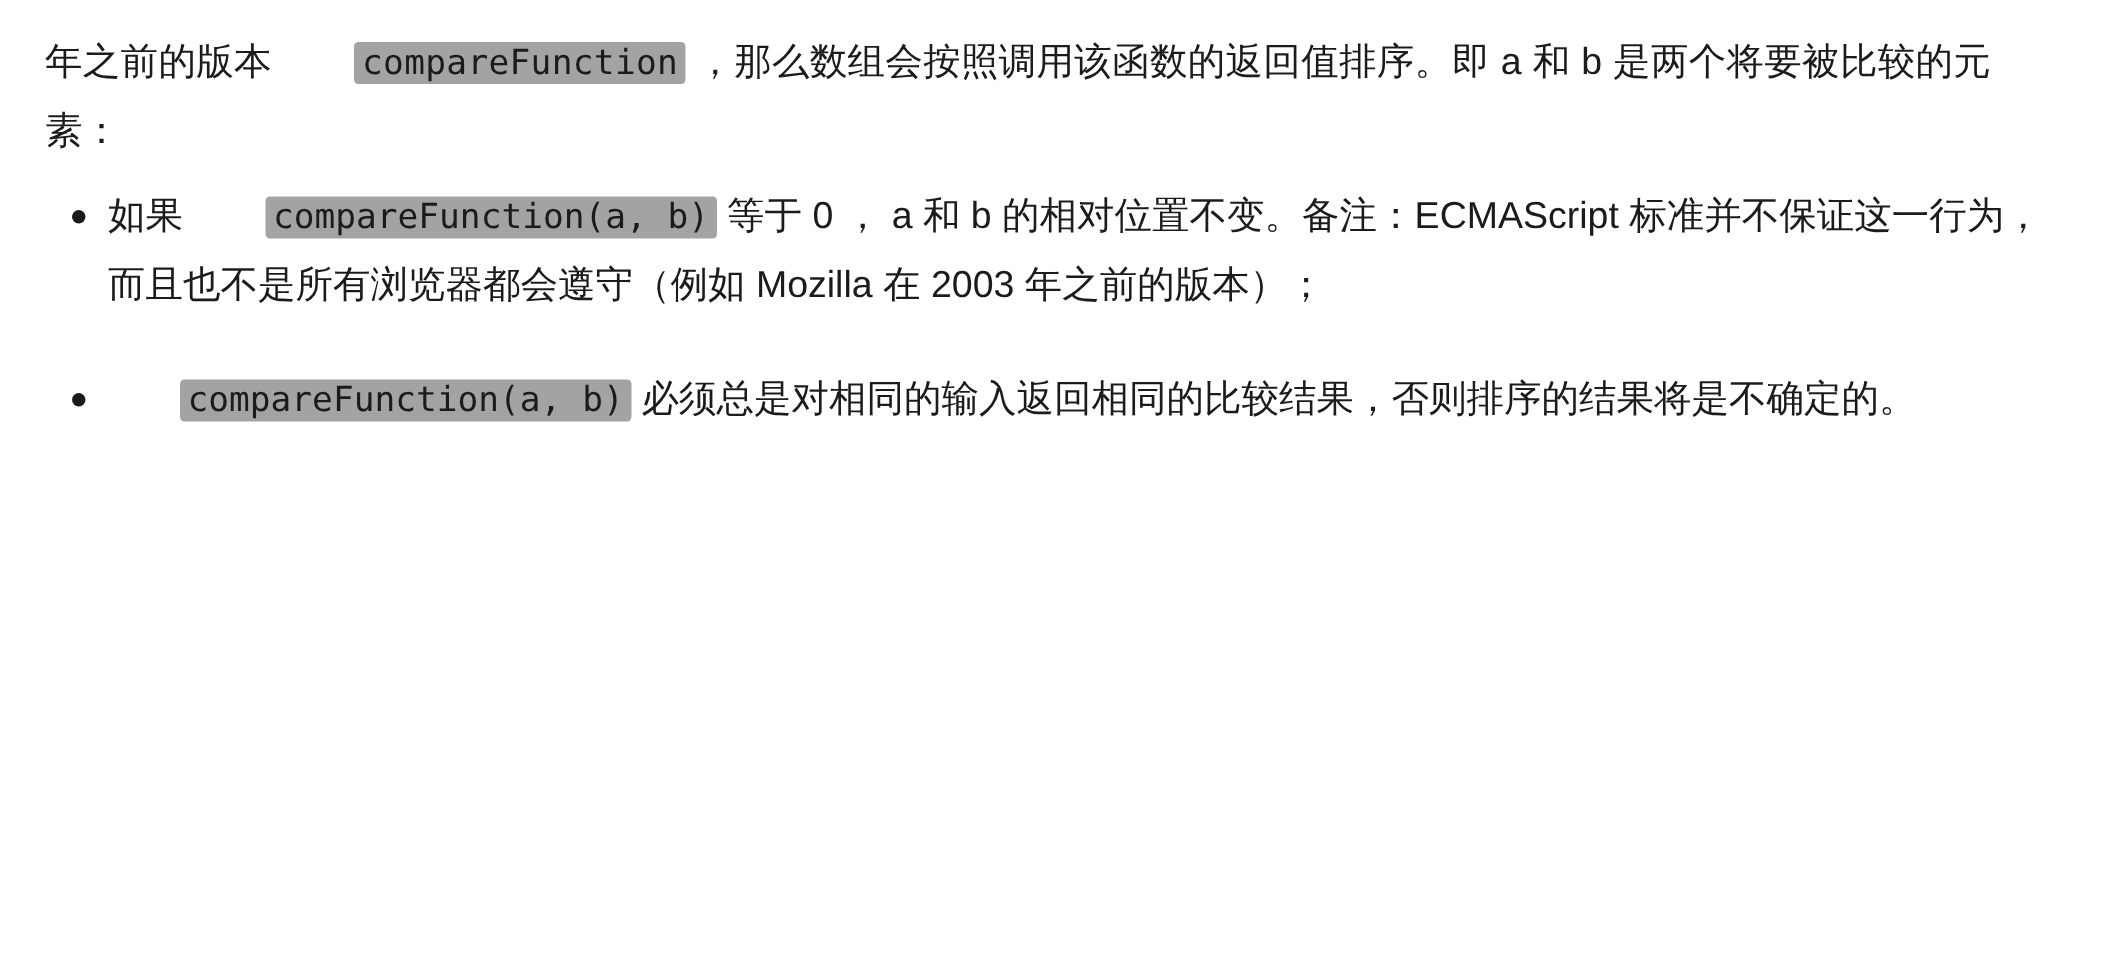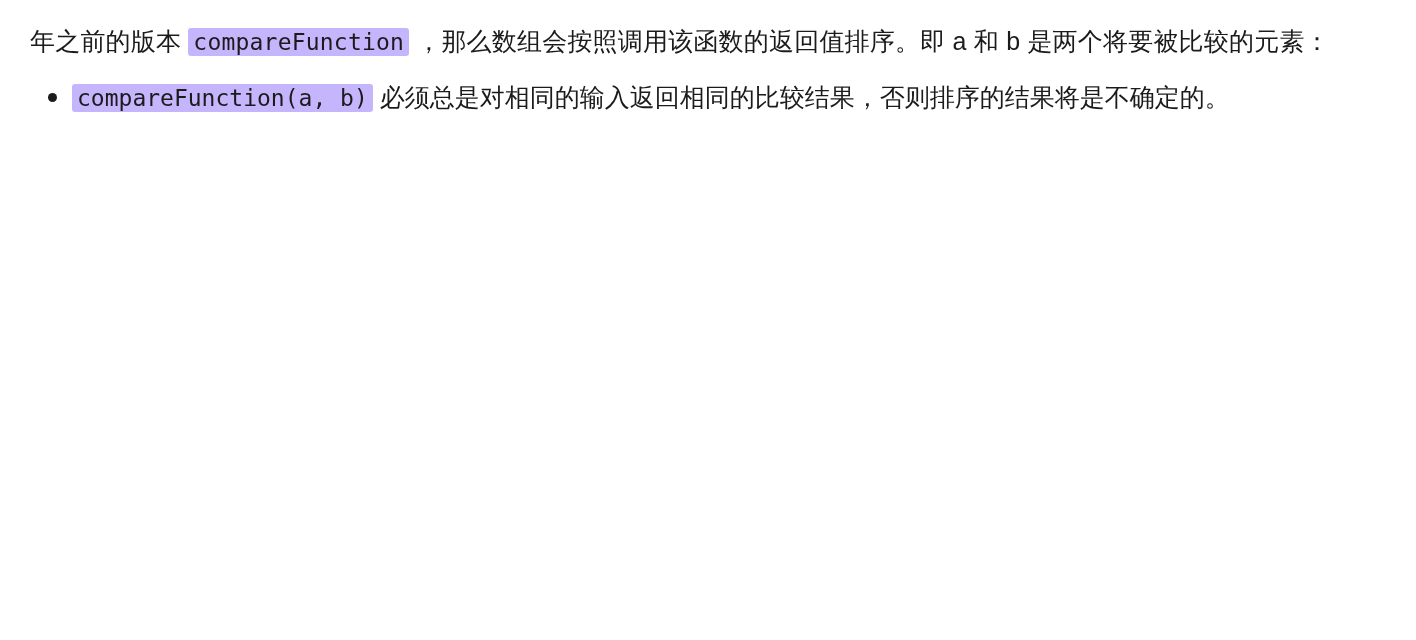--- a/index.html
+++ b/index.html
@@ -19,26 +19,27 @@
     box-sizing: border-box;
   }
   .intro {
     font-size: 25px;
     line-height: 1.85;
     margin: 0 0 10px 0;
     letter-spacing: 0.2px;
   }
   code, .code {
     font-family: "DejaVu Sans Mono", "Liberation Mono", monospace;
-    background: #c4b5fd;
+    background: #a3a3a3;
     border-radius: 3px;
     padding: 1px 5px;
     font-size: 23px;
     color: #1b1b1b;
     white-space: pre;
+    margin-left: 48px;
   }
   ul.bullets {
     list-style: none;
     margin: 0;
     padding: 0;
   }
   ul.bullets > li {
     position: relative;
     padding-left: 42px;
     font-size: 25px;
@@ -61,18 +62,19 @@
 </style>
 </head>
 <body>
 
 <div class="doc">
 
   <p class="intro"><span>年之前的版本 </span><code class="code">compareFunction</code><span> ，那么数组会按照调用该函数的返回值排序。即 a 和 b 是两个将要被比较的元素：</span></p>
 
   <ul class="bullets">
 
+    <li><span>如果 </span><code class="code">compareFunction(a, b)</code><span> 等于 0 ， a 和 b 的相对位置不变。备注：ECMAScript 标准并不保证这一行为，而且也不是所有浏览器都会遵守（例如 Mozilla 在 2003 年之前的版本）；</span></li>
 
 
     <li class="tight"><span></span><code class="code">compareFunction(a, b)</code><span> 必须总是对相同的输入返回相同的比较结果，否则排序的结果将是不确定的。</span></li>
   </ul>
 
 </div>
 
 </body></html>

